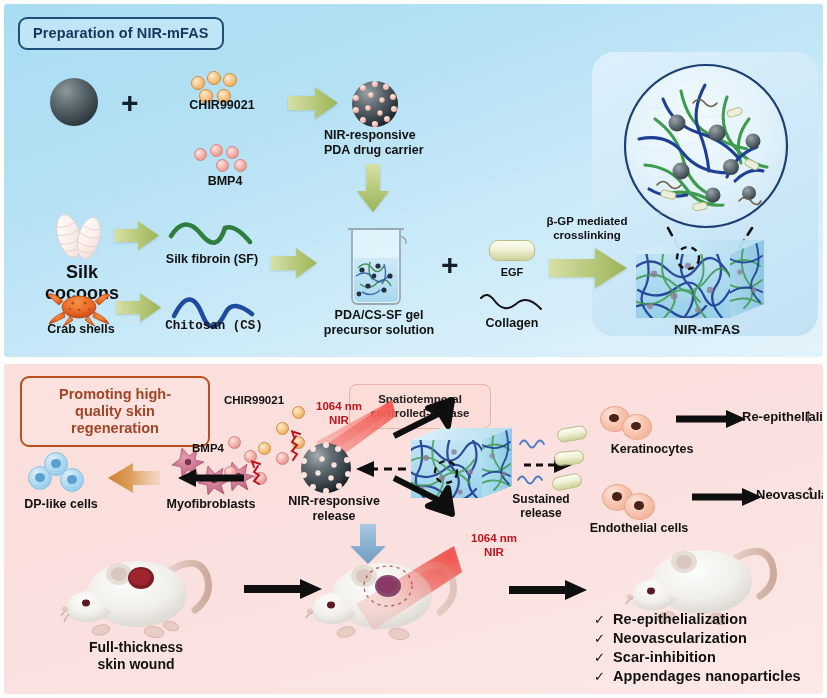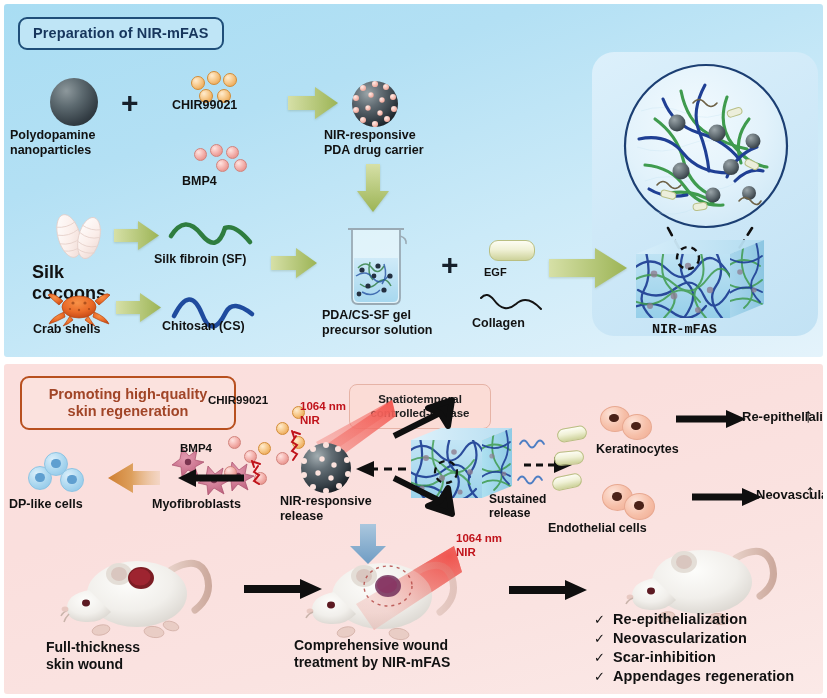--- a/index.html
+++ b/index.html
@@ -45,21 +45,21 @@
     left: 14px; top: 13px;
     padding: 6px 13px;
     font-size: 14.5px;
     color: #17365d;
     border: 2px solid #1f4e79;
     background: #bfe5f6;
     letter-spacing: .1px;
   }
   #regen-title {
     left: 16px; top: 12px;
-    width: 216px; padding: 8px 20px;
+    width: 190px; padding: 8px 20px;
     font-size: 14.5px;
     color: #a14527;
     border: 2px solid #b8501f;
     background: #fbe2de;
   }
   #spatio-chip {
     left: 345px; top: 20px;
     width: 142px; padding: 7px 6px;
     font-size: 11.5px;
     color: #202020;
@@ -67,21 +67,21 @@
     background: #fbdcd6;
     border-radius: 8px;
     line-height: 1.25;
   }
 
   
   .lbl {
     position: absolute;
     font-weight: bold;
     color: #111111;
-    text-align: left;
+    text-align: center;
     line-height: 1.18;
     white-space: pre-line;
   }
   .lbl.red { color: #c0131b; }
 
   
   #inset-box {
     position: absolute;
     left: 588px; top: 48px;
     width: 226px; height: 284px;
@@ -313,22 +313,20 @@
           </g>
         </g>
 
         <circle cx="56" cy="20" r="11" fill="none" stroke="#0f0f0f" stroke-width="2.4" stroke-dasharray="6 5"></circle>
       </svg>
     </div>
 
     <h2 class="title-chip" id="prep-title">Preparation of NIR-mFAS</h2>
 
     <div class="node pda-sphere" style="left:46px; top:74px; width:48px; height:48px;"></div>
-    <div class="lbl" style="left:6px; top:124px; width:128px; font-size:12.5px;">Polydopamine
-nanoparticles</div>
 
     <div class="plus" style="left:117px; top:84px;">+</div>
 
     <div class="node" style="left:185px; top:66px; width:62px; height:36px;">
       <span class="drug-dot dot-chir" style="left:2px;  top:6px;  width:14px; height:14px;"></span>
       <span class="drug-dot dot-chir" style="left:18px; top:1px;  width:14px; height:14px;"></span>
       <span class="drug-dot dot-chir" style="left:34px; top:3px;  width:14px; height:14px;"></span>
       <span class="drug-dot dot-chir" style="left:10px; top:19px; width:14px; height:14px;"></span>
       <span class="drug-dot dot-chir" style="left:28px; top:19px; width:14px; height:14px;"></span>
     </div>
@@ -480,21 +478,21 @@
       <svg width="45" height="31" viewBox="0 0 45 31">
         <path d="M0 9 L24 9 L24 1 L45 15.5 L24 30 L24 22 L0 22 Z" fill="url(#gA)"></path>
       </svg>
     </div>
 
     <div class="node" style="left:166px; top:282px; width:86px; height:36px;">
       <svg width="86" height="36" viewBox="0 0 86 36">
         <path d="M4 30 q16 -32 28 -2 q10 26 24 -2 q7 -13 26 2" fill="none" stroke="#1f4b9e" stroke-width="4.6" stroke-linecap="round"></path>
       </svg>
     </div>
-    <div class="lbl" style="left:158px; top:315px; width:104px; font-size:12.5px;">Chitosan (CS)</div>
+    <div class="lbl" style="left:158px; top:315px; width:104px; font-size:12.5px;font-family:Liberation Mono, monospace;">Chitosan (CS)</div>
 
     <div class="arrow-green" style="left:267px; top:243px; width:46px; height:32px;">
       <svg width="46" height="32" viewBox="0 0 46 32">
         <path d="M0 9 L25 9 L25 1 L46 16 L25 31 L25 23 L0 23 Z" fill="url(#gA)"></path>
       </svg>
     </div>
 
     <div class="node" style="left:336px; top:220px; width:72px; height:84px;">
       <svg width="72" height="84" viewBox="0 0 72 84">
         <defs>
@@ -537,27 +535,29 @@
     <div class="node egf-caps" style="left:485px; top:236px; width:46px; height:21px;"></div>
     <div class="lbl" style="left:480px; top:262px; width:56px; font-size:11px;">EGF</div>
 
     <div class="node" style="left:474px; top:288px; width:66px; height:24px;">
       <svg width="66" height="24" viewBox="0 0 66 24">
         <path d="M3 6 q6 -7 13 2 q10 14 22 4 q11 -10 25 5" fill="none" stroke="#131313" stroke-width="2" stroke-linecap="round"></path>
       </svg>
     </div>
     <div class="lbl" style="left:468px; top:312px; width:80px; font-size:12.5px;">Collagen</div>
 
+    <div class="lbl" style="left:528px; top:211px; width:110px; font-size:11.5px;">β-GP mediated
+crosslinking</div>
     <div class="arrow-green" style="left:545px; top:242px; width:78px; height:44px;">
       <svg width="78" height="44" viewBox="0 0 78 44">
         <path d="M0 13 L46 13 L46 2 L78 22 L46 42 L46 31 L0 31 Z" fill="url(#gA)"></path>
       </svg>
     </div>
 
-    <div class="lbl" style="left:648px; top:318px; width:110px; font-size:13.5px;font-family:Liberation Mono, monospace;">NIR-mFAS</div>
+    <div class="lbl" style="left:648px; top:318px; width:110px; font-size:13.5px;">NIR-mFAS</div>
   </section>
 
   <section class="panel" id="panel-regen">
 
     <h2 class="title-chip" id="regen-title">Promoting high-quality
 skin regeneration</h2>
 
     <div class="title-chip" id="spatio-chip">Spatiotemporal
 controlled-release</div>
 
@@ -805,21 +805,21 @@
     <div class="lbl" style="left:592px; top:78px; width:112px; font-size:12.5px;">Keratinocytes</div>
 
     <div class="node" style="left:598px; top:120px; width:58px; height:36px;">
       <span class="cell-pink" style="left:0px;  top:0px;  width:31px; height:27px;">
           <i></i>
         </span>
       <span class="cell-pink" style="left:22px; top:9px;  width:31px; height:27px;">
           <i></i>
         </span>
     </div>
-    <div class="lbl" style="left:544px; top:157px; width:122px; font-size:12.5px;">Endothelial cells</div>
+    <div class="lbl" style="left:574px; top:157px; width:122px; font-size:12.5px;">Endothelial cells</div>
 
     <div class="arrow-black" style="left:672px; top:46px; width:70px; height:18px;">
       <svg width="70" height="18" viewBox="0 0 70 18">
         <path d="M0 5.5 L50 5.5 L50 0 L70 9 L50 18 L50 12.5 L0 12.5 Z" fill="#0f0f0f"></path>
       </svg>
     </div>
     <div class="arrow-black" style="left:688px; top:124px; width:70px; height:18px;">
       <svg width="70" height="18" viewBox="0 0 70 18">
         <path d="M0 5.5 L50 5.5 L50 0 L70 9 L50 18 L50 12.5 L0 12.5 Z" fill="#0f0f0f"></path>
       </svg>
@@ -906,22 +906,20 @@
           <ellipse cx="42" cy="88" rx="9" ry="5" transform="rotate(-12 42 88)"></ellipse>
           <ellipse cx="95" cy="90" rx="10" ry="5.5" transform="rotate(8 95 90)"></ellipse>
         </g>
         <ellipse cx="84" cy="42" rx="13" ry="11" fill="#6e2a57" opacity=".82"></ellipse>
         <ellipse cx="83" cy="41" rx="10" ry="8.2" fill="#8a3563" opacity=".8"></ellipse>
         <ellipse cx="84" cy="42" rx="24" ry="20" fill="none" stroke="#b0413f" stroke-width="1.4" stroke-dasharray="3 4" opacity=".8"></ellipse>
       </svg>
     </div>
     <div class="lbl red" style="left:452px; top:168px; width:76px; font-size:11.5px;">1064 nm
 NIR</div>
-    <div class="lbl" style="left:290px; top:273px; width:200px; font-size:14px;">Comprehensive wound
-treatment by NIR-mFAS</div>
 
     <div class="arrow-black" style="left:505px; top:216px; width:78px; height:20px;">
       <svg width="78" height="20" viewBox="0 0 78 20">
         <path d="M0 6 L56 6 L56 0 L78 10 L56 20 L56 14 L0 14 Z" fill="#0f0f0f"></path>
       </svg>
     </div>
 
     <div class="mouse-wrap" style="left:620px; top:168px; width:160px; height:100px;">
       <svg width="160" height="100" viewBox="0 0 160 100">
         <path d="M112 26 q28 -16 36 6 q6 20 -12 32" fill="none" stroke="url(#tailG)" stroke-width="7" stroke-linecap="round"></path>
@@ -947,17 +945,17 @@
       <div class="row">
         <span class="tick">✓</span>
         <span class="txt">Neovascularization</span>
       </div>
       <div class="row">
         <span class="tick">✓</span>
         <span class="txt">Scar-inhibition</span>
       </div>
       <div class="row">
         <span class="tick">✓</span>
-        <span class="txt">Appendages regeneration</span>
+        <span class="txt">Appendages nanoparticles</span>
       </div>
     </div>
   </section>
 </div>
 
 </body></html>

